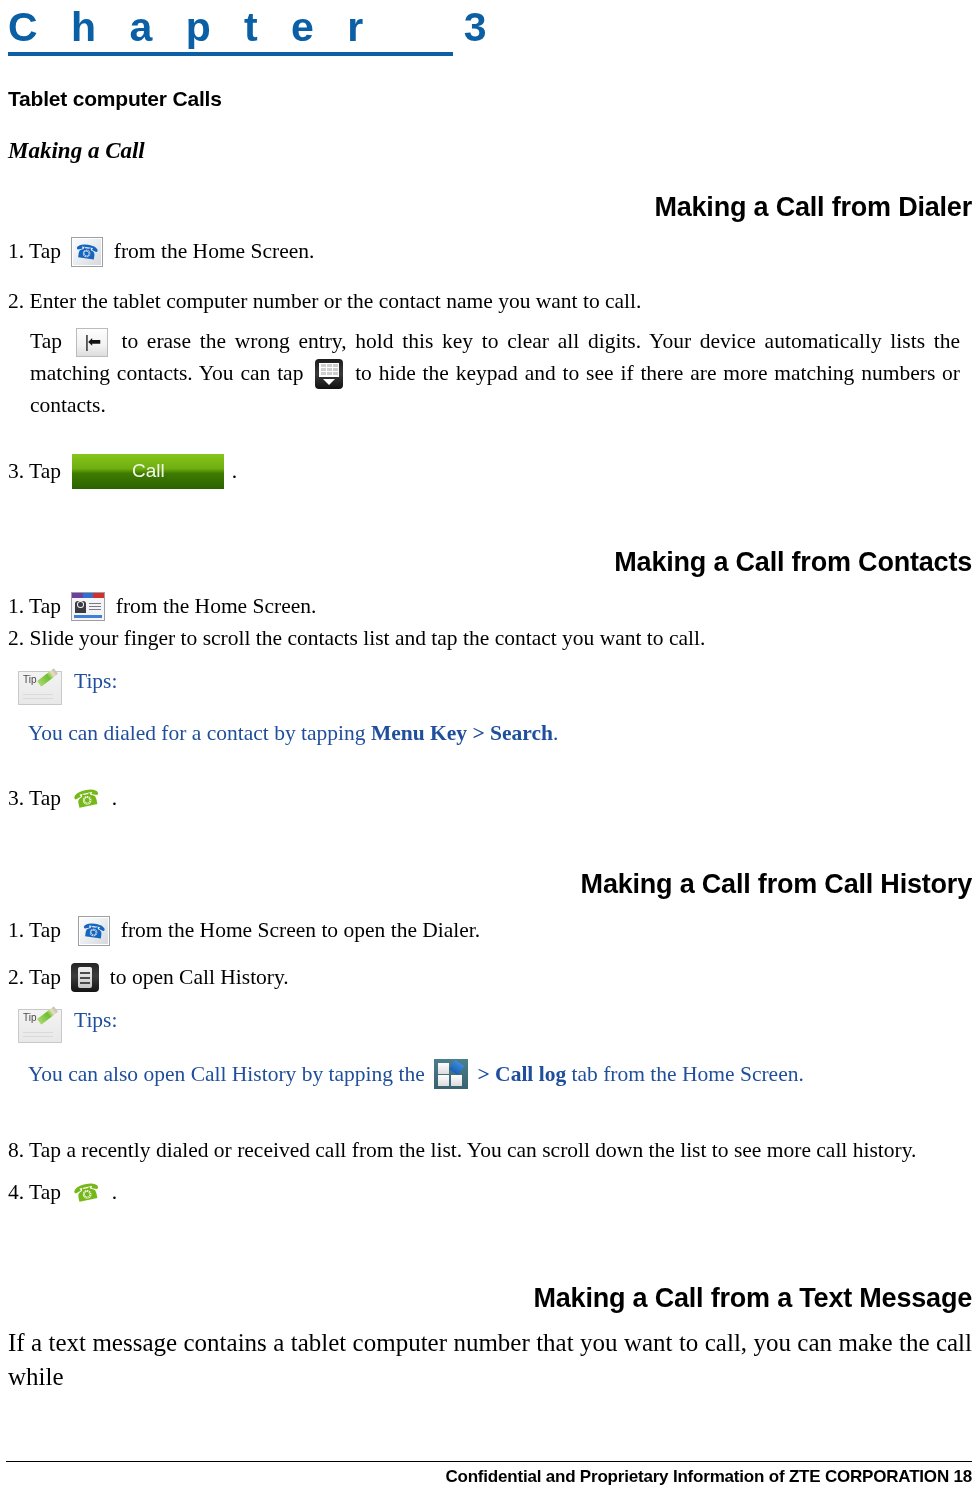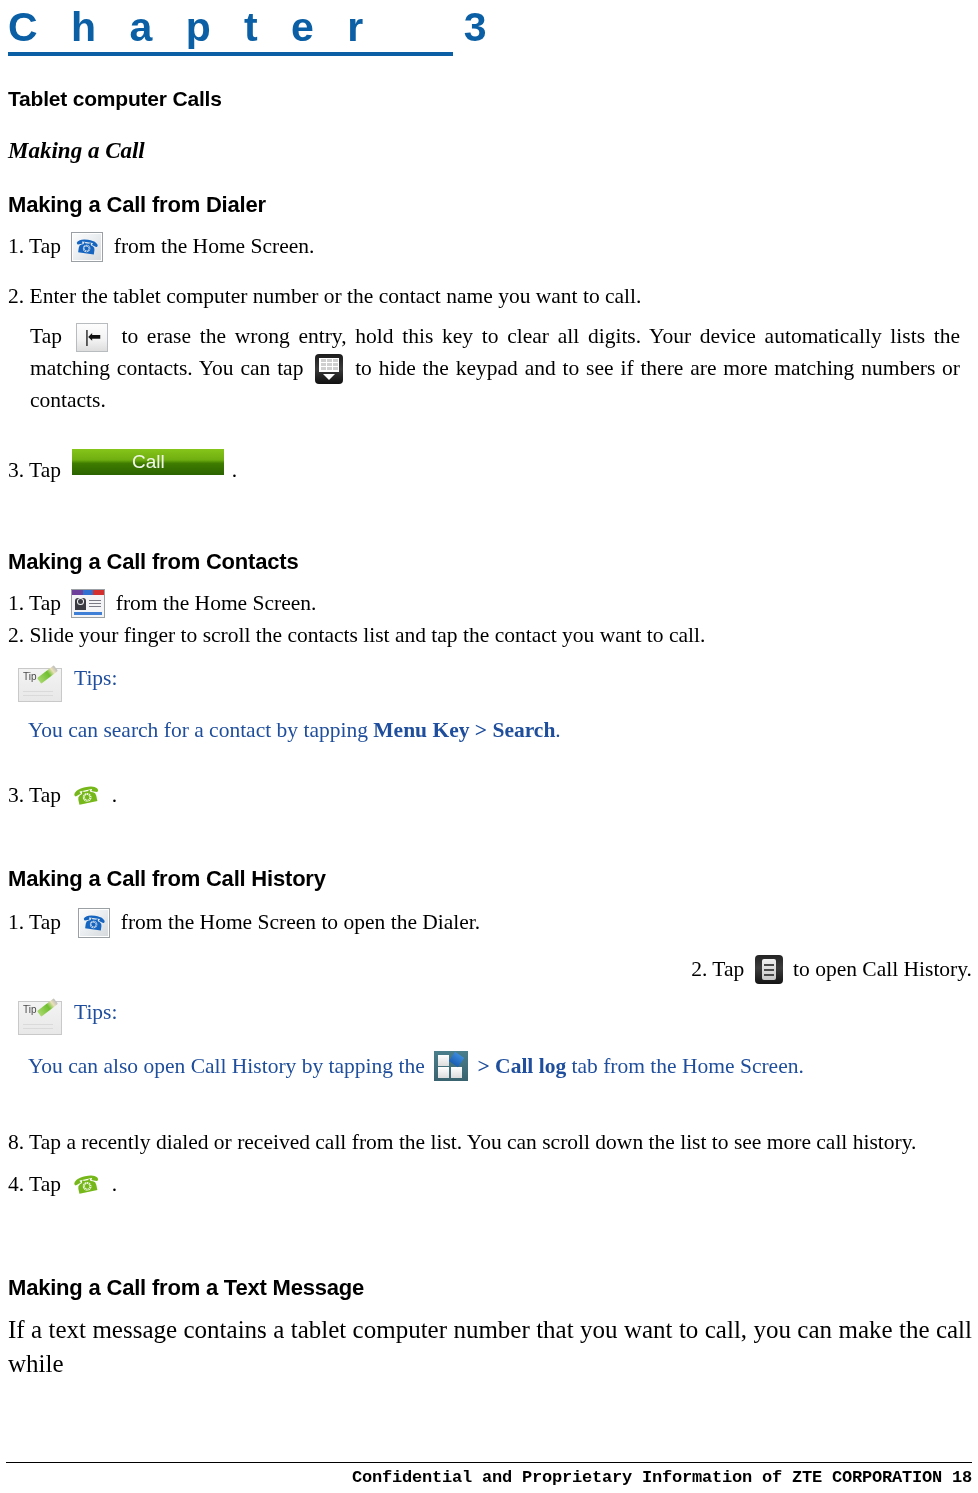--- a/index.html
+++ b/index.html
@@ -53,24 +53,25 @@
   }
   h2.doc-h2 {
     font-family: Liberation Serif, serif;
     font-size: 23px;
     font-weight: bold;
     font-style: italic;
     margin: 27px 0 0 2px;
   }
   h3.doc-h3 {
     font-family: "Liberation Sans", "DejaVu Sans", sans-serif;
-    font-size: 22px;
+    font-size: 27px;
     font-weight: bold;
     margin: 28px 0 0 2px;
     letter-spacing: -0.2px;
+    text-align: right;
   }
 
   
   p.step {
     font-size: 21.5px;
     margin: 14px 0 0 2px;
     line-height: 1.30;
   }
   p.flow {
     font-size: 25px;
@@ -166,24 +167,24 @@
     left: 50%; bottom: 4px;
     transform: translateX(-50%);
     width: 0; height: 0;
     border-left: 6px solid transparent;
     border-right: 6px solid transparent;
     border-top: 6px solid #ffffff;
   }
 
   
   .ico-callbtn {
-    width: 152px; height: 26px;
+    width: 152px; height: 35px;
     background: linear-gradient(180deg, #86c51a 0%, #6fae10 42%, #3f7c00 55%, #2a6300 100%);
     vertical-align: middle;
-    margin: 0 2px 20px 6px;
+    margin: 0 2px 4px 6px;
   }
   .ico-callbtn .lbl {
     position: absolute;
     left: 50%; top: 50%;
     transform: translate(-50%, -52%);
     color: #f2f7ea;
     font-family: "Liberation Sans", "DejaVu Sans", sans-serif;
     font-size: 19px;
     line-height: 1;
   }
@@ -320,21 +321,21 @@
     position: absolute;
     left: 6px; right: 6px;
     bottom: 6px;
   }
   .footer hr {
     border: 0;
     border-top: 1px solid #000;
     margin: 0 0 5px 0;
   }
   .footer .ftext {
-    font-family: Liberation Mono, monospace;
+    font-family: Liberation Sans, sans-serif;
     font-size: 17px;
     font-weight: bold;
     text-align: right;
     letter-spacing: -0.2px;
   }
 </style>
 </head>
 <body>
 
 <div class="page">
@@ -389,40 +390,40 @@
   <div class="tips-line">
     <span class="ico ico-tips">
       <span class="tiptext">Tip</span>
         <span class="pencil"></span>
         <span class="sheetline"></span>
     </span>
     <span>Tips:</span>
   </div>
 
   <p class="tips-body">
-    <span>You can search for a contact by tapping </span><b>Menu Key &gt; Search</b><span>.</span>
+    <span>You can dialed for a contact by tapping </span><b>Menu Key &gt; Search</b><span>.</span>
   </p>
 
   <p class="step" style="margin-top:38px;">
     <span>3. Tap</span>
     <span class="ico ico-greenphone"><span class="handset">☎</span></span>
     <span>.</span>
   </p>
 
   <div class="spacer-md"></div>
 
   <h3 class="doc-h3">Making a Call from Call History</h3>
 
   <p class="step" style="margin-top:16px;">
     <span>1. Tap</span>
     <span class="ico ico-dialer" style="margin-left:12px;"><span class="handset">☎</span></span>
     <span>from the Home Screen to open the Dialer.</span>
   </p>
 
-  <p class="step" style="margin-top:14px;text-align:right;">
+  <p class="step" style="margin-top:14px;">
     <span>2. Tap</span>
     <span class="ico ico-callhist"><span class="panel"></span></span>
     <span>to open Call History.</span>
   </p>
 
   <div class="tips-line" style="margin-top:2px;">
     <span class="ico ico-tips">
       <span class="tiptext">Tip</span>
         <span class="pencil"></span>
         <span class="sheetline"></span>

